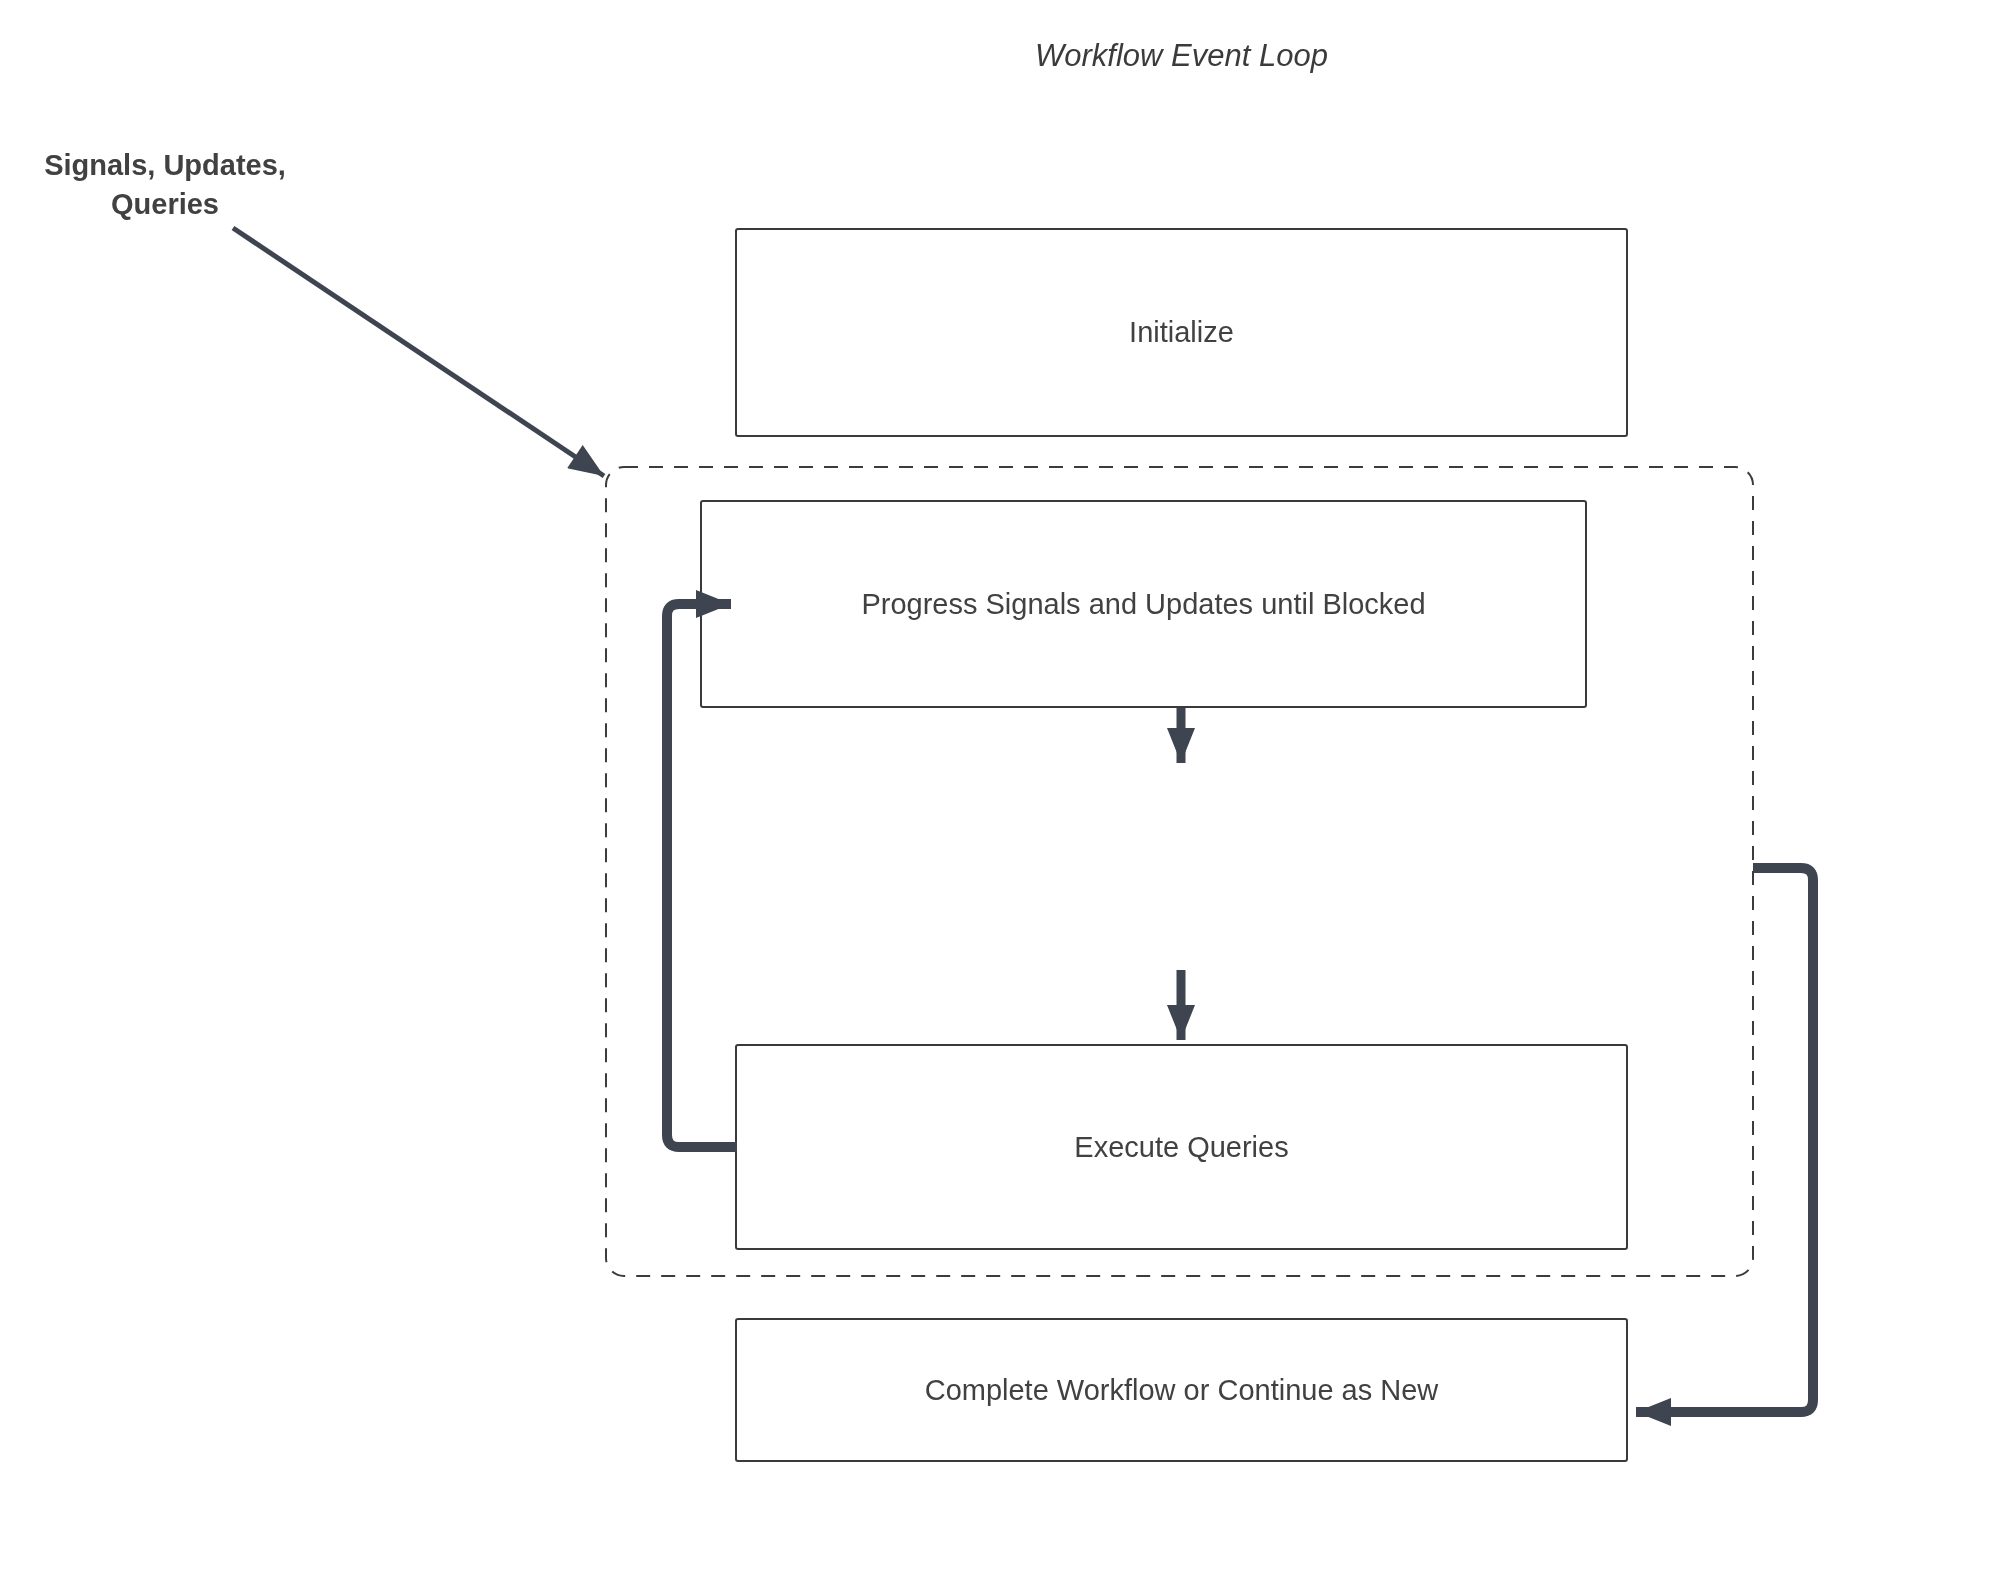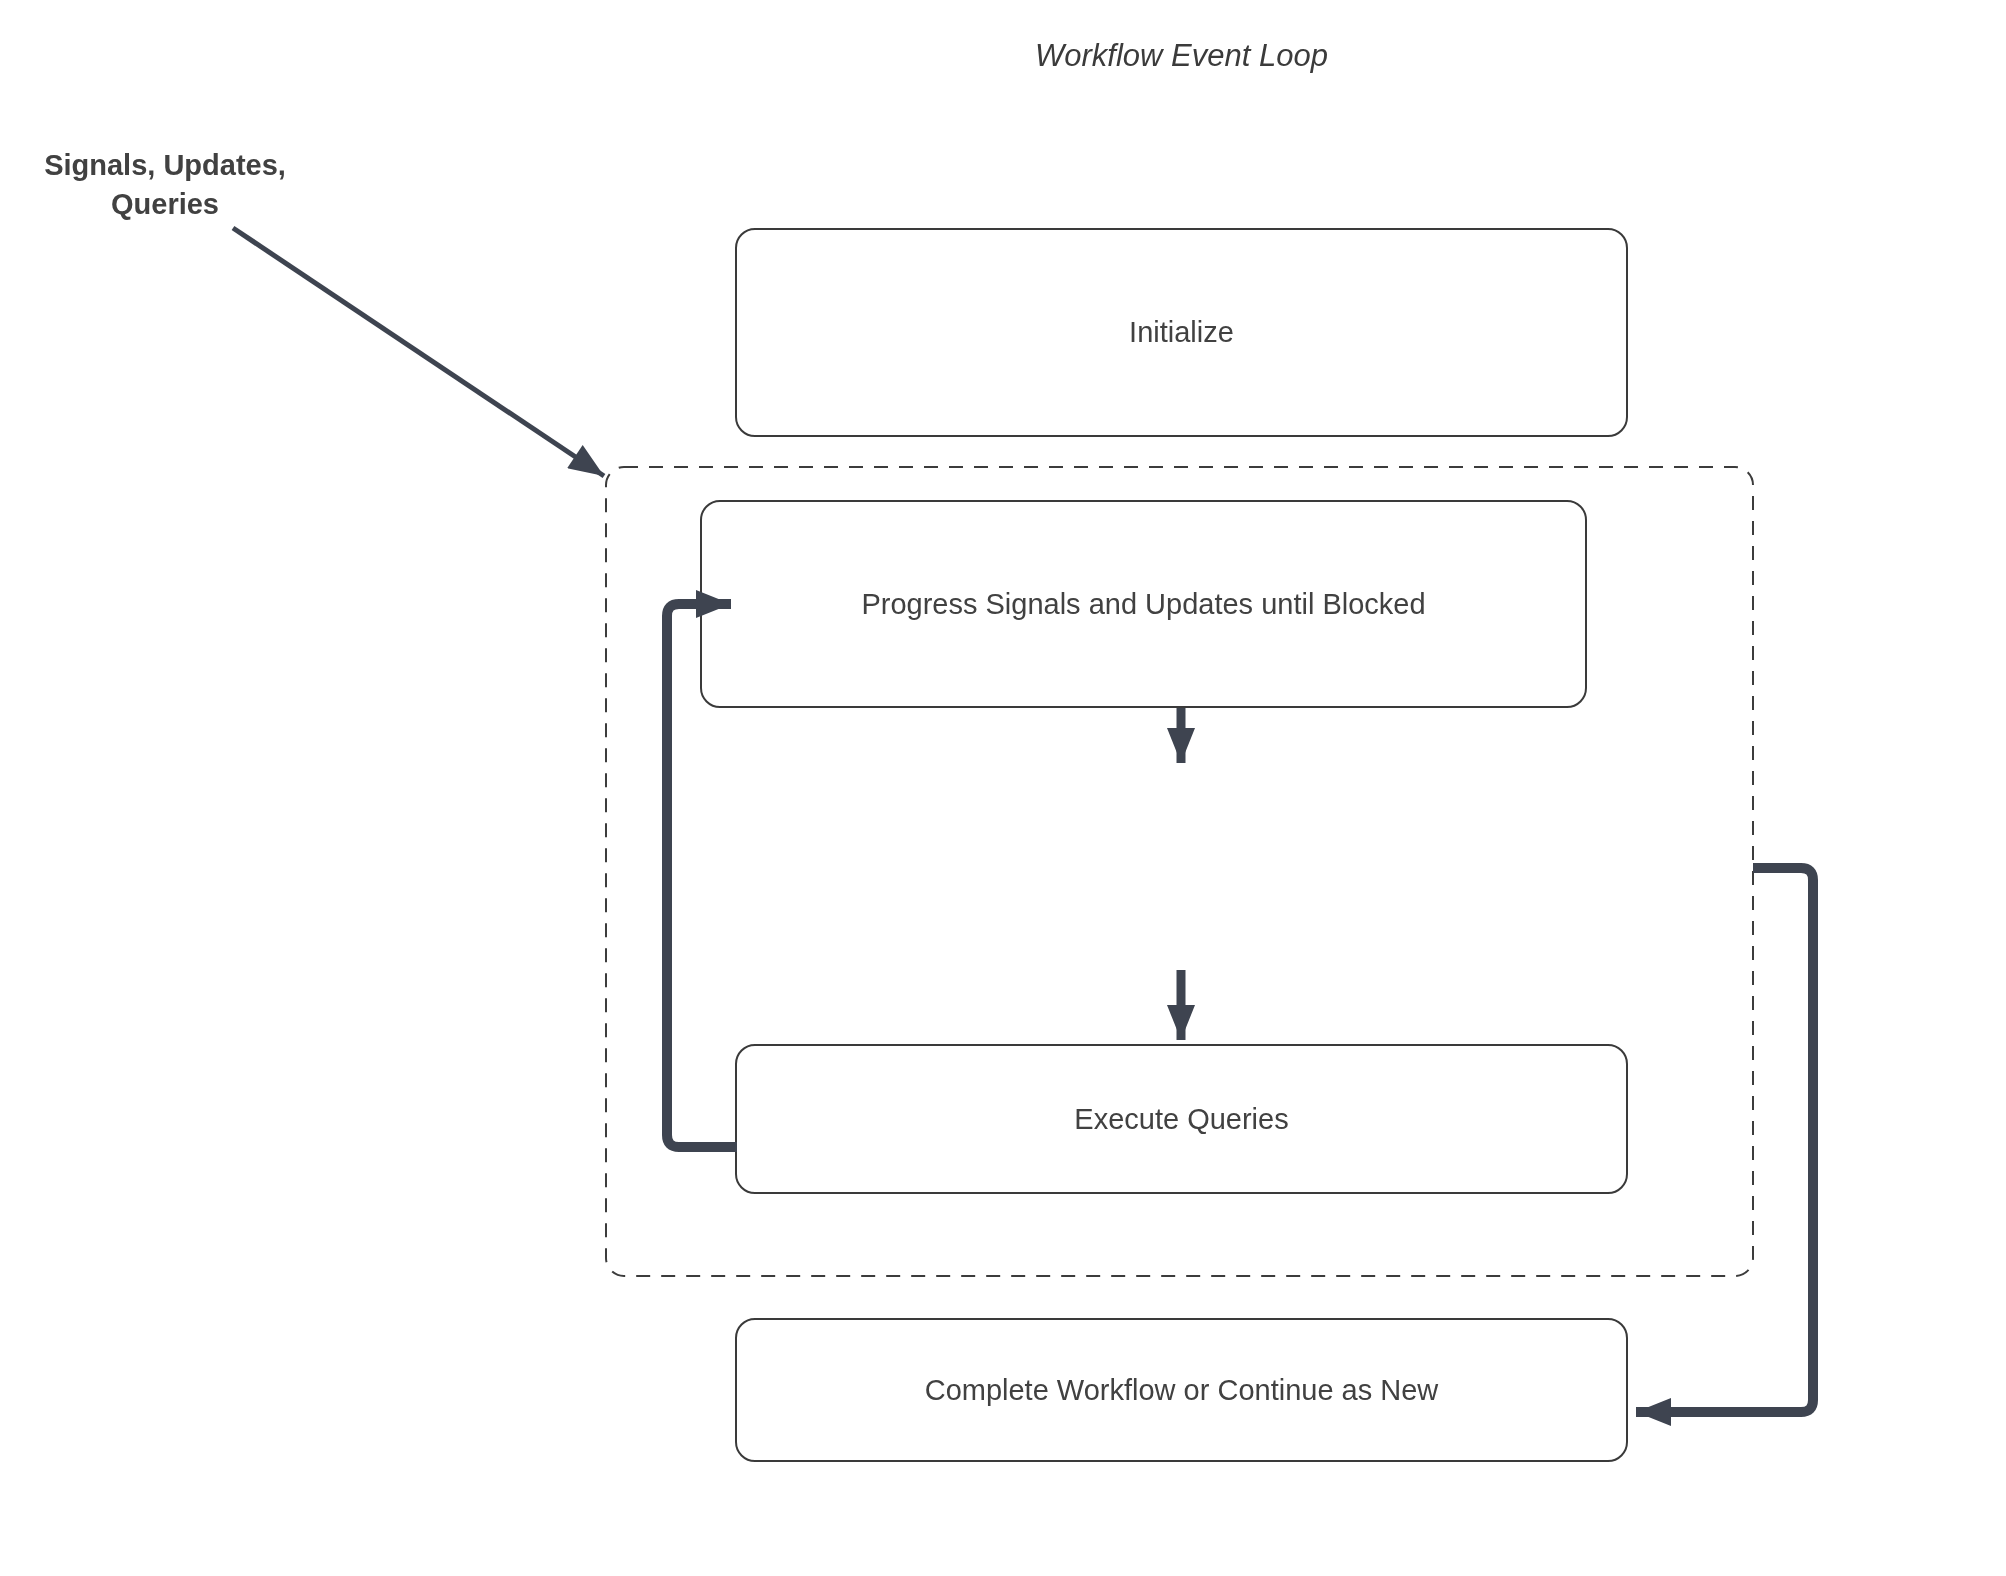--- a/index.html
+++ b/index.html
@@ -33,21 +33,21 @@
     font-size:29px;
     line-height:39px;
     color:var(--text);
     font-weight:bold;
   }
   .node{
     position:absolute;
     box-sizing:border-box;
     background:var(--background);
     border:2px solid var(--node-border);
-    border-radius:20px;
+    border-radius:3px;
     display:flex;
     align-items:center;
     justify-content:center;
     text-align:center;
     padding:0 30px;
   }
   .node-label{
     font-size:29px;
     color:var(--text);
   }
@@ -81,21 +81,21 @@
 
   <div class="node" style="left:735px;top:228px;width:893px;height:209px">
     <span class="node-label">Initialize</span>
   </div>
 
   <div class="node" style="left:700px;top:500px;width:887px;height:208px">
     <span class="node-label">Progress Signals and Updates until Blocked</span>
   </div>
 
 
-  <div class="node" style="left:735px;top:1044px;width:893px;height:150px">
+  <div class="node" style="left:735px;top:1044px;width:893px;height:206px">
     <span class="node-label">Execute Queries</span>
   </div>
 
   <div class="node" style="left:735px;top:1318px;width:893px;height:144px">
     <span class="node-label">Complete Workflow or Continue as New</span>
   </div>
 
   <svg class="arrow-layer" width="2006" height="1576" viewBox="0 0 2006 1576">
     <defs>
       <marker id="ah" markerUnits="userSpaceOnUse" markerWidth="38" markerHeight="28" viewBox="0 0 10 8" refX="10" refY="4" orient="auto">

